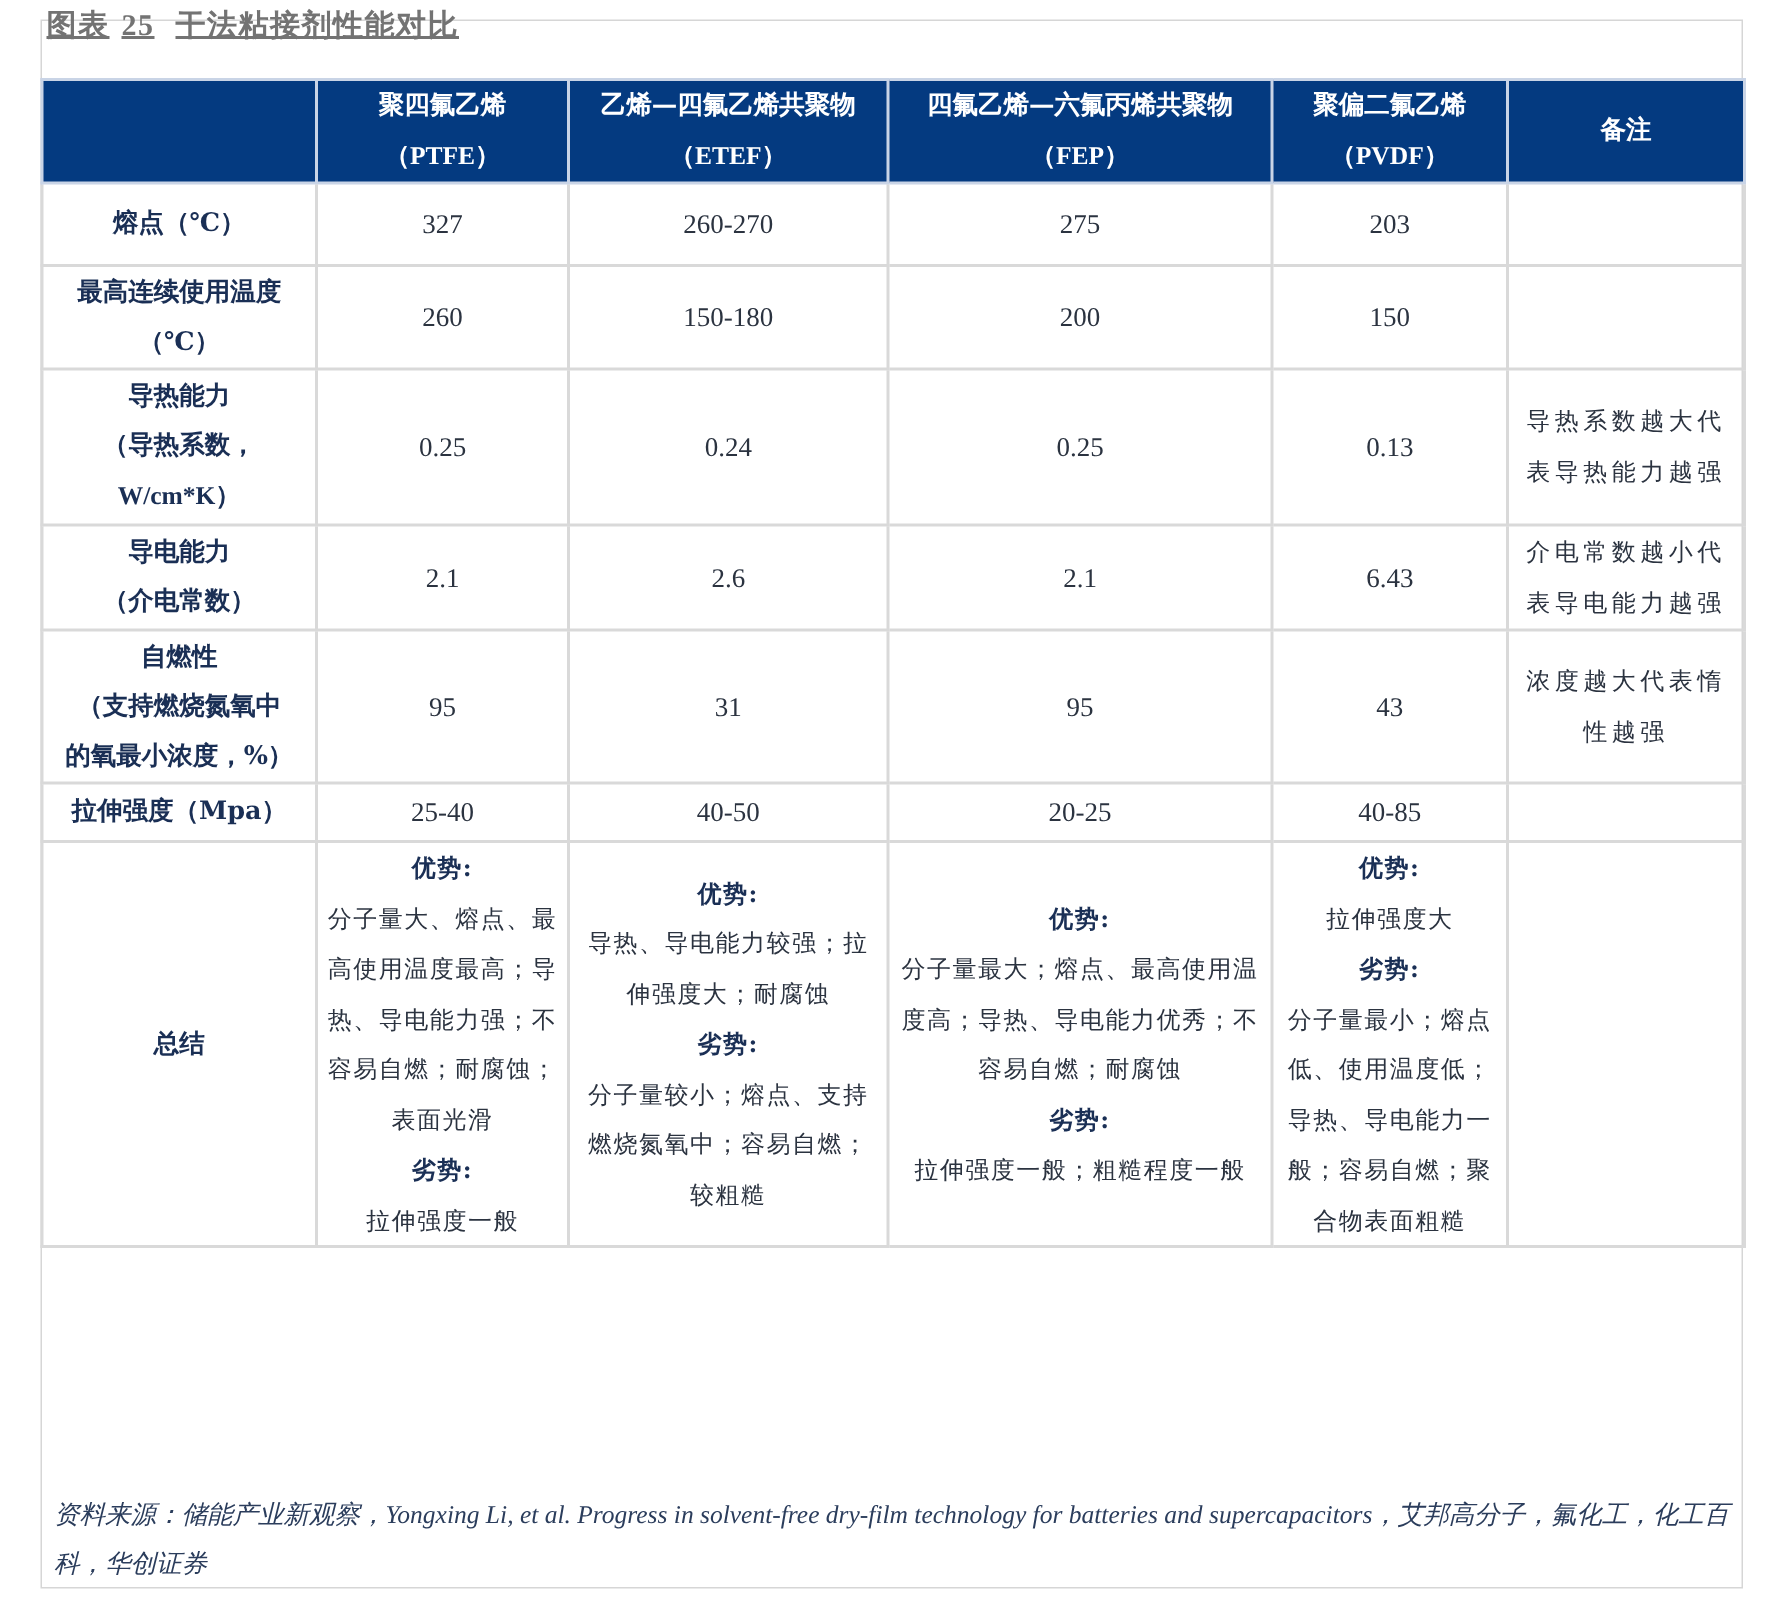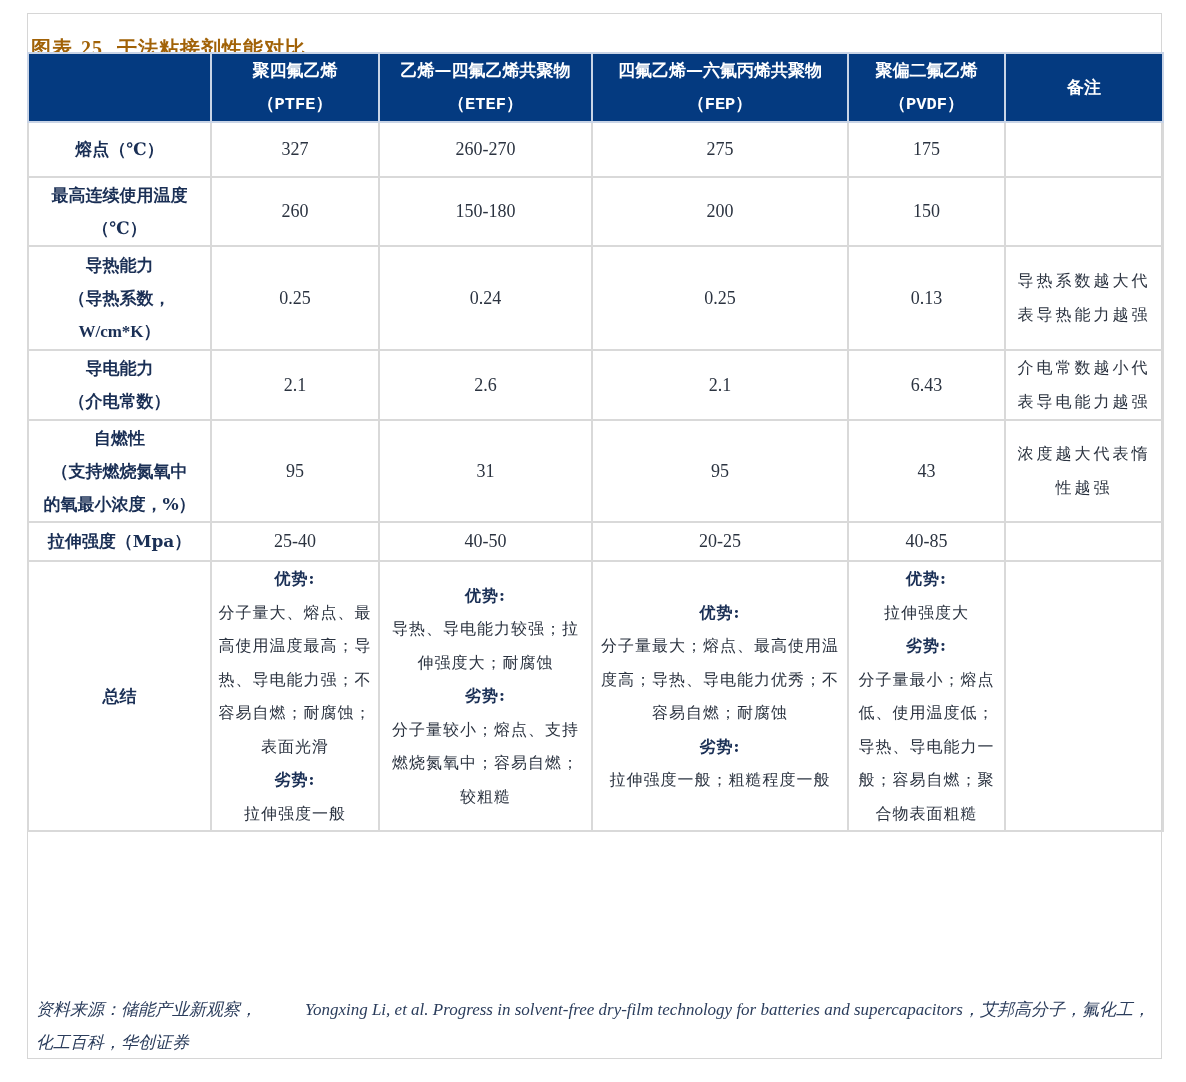--- a/index.html
+++ b/index.html
@@ -1,42 +1,42 @@
 <!DOCTYPE html>
 <html><head>
 <meta charset="utf-8">
 <style>
   html, body { margin: 0; padding: 0; background: #ffffff; }
   body { width: 1186px; height: 1082px; position: relative; overflow: hidden;
          font-family: "DejaVu Serif", "Liberation Serif", serif; color: #1f2a3a; }
   .frame { position: absolute; left: 27px; top: 13px; width: 1135px; height: 1046px;
            border: 1px solid #d6d6d6; box-sizing: border-box; }
-  .title { position: absolute; left: 31px; top: 32px; height: 32px; line-height: 32px;
-           font-size: 20px; font-weight: bold; color: #a16207; letter-spacing: 1px; text-decoration: underline; }
+  .title { position: absolute; left: 31px; top: 0; height: 32px; line-height: 32px;
+           font-size: 20px; font-weight: bold; color: #737373; letter-spacing: 1px; text-decoration: underline; }
   .title .num { font-family: "Liberation Serif", serif; margin: 0 14px 0 8px; }
   table.grid { position: absolute; left: 27px; top: 52px; border-collapse: collapse;
                table-layout: fixed; width: 1135px; }
   table.grid td, table.grid th { border: 2px solid #d9d9d9; text-align: center; vertical-align: middle;
                padding: 0 4px; box-sizing: border-box; }
   table.grid th { background: #043a80; color: #ffffff; font-weight: bold; font-size: 17px;
                   line-height: 33px; border-color: #c9d4e6; }
-  table.grid th .abbr { font-family: Liberation Mono, monospace; }
+  table.grid th .abbr { font-family: Liberation Serif, serif; }
   td.label { font-weight: bold; color: #1a2f55; font-size: 17px; line-height: 33px; }
   td.label .latin { font-family: "Liberation Serif", serif; }
   td.val { font-family: "Liberation Serif", serif; font-size: 18px; color: #2b3340; }
   td.val.cn { font-family: "DejaVu Serif", serif; font-size: 16px; }
   td.note { text-align: left; font-size: 16px; color: #2b3340; line-height: 34px;
             letter-spacing: 3px; padding-left: 6px; }
   td.summary { text-align: left; vertical-align: middle; font-size: 16px; line-height: 33.5px;
                color: #2b3340; padding: 0 4px 0 7px; letter-spacing: 1px; }
   td.summary .hd { font-weight: bold; color: #1a2f55; display: block; }
   td.summary .bd { display: block; }
   .source { position: absolute; left: 36px; top: 993px; width: 1120px; font-style: italic;
             font-size: 17px; line-height: 33px; color: #2b3d5c; }
-  .source .en { font-family: "Liberation Serif", serif; margin-left: 48px; }
+  .source .en { font-family: "Liberation Serif", serif; }
 </style>
 </head>
 <body>
 
 <div class="frame"></div>
 
 <div class="title">
   <span>图表</span><span class="num">25</span><span>干法粘接剂性能对比</span>
 </div>
 
@@ -58,21 +58,21 @@
     <th><span>聚偏二氟乙烯</span><br><span class="abbr">（PVDF）</span></th>
     <th><span>备注</span></th>
   </tr>
 
 
   <tr style="height:55px">
     <td class="label">熔点（℃）</td>
     <td class="val">327</td>
     <td class="val">260-270</td>
     <td class="val">275</td>
-    <td class="val">175</td>
+    <td class="val">203</td>
     <td class="note"></td>
   </tr>
 
   <tr style="height:69px">
     <td class="label"><span>最高连续使用温度</span><br><span>（℃）</span></td>
     <td class="val">260</td>
     <td class="val">150-180</td>
     <td class="val">200</td>
     <td class="val">150</td>
     <td class="note"></td>

